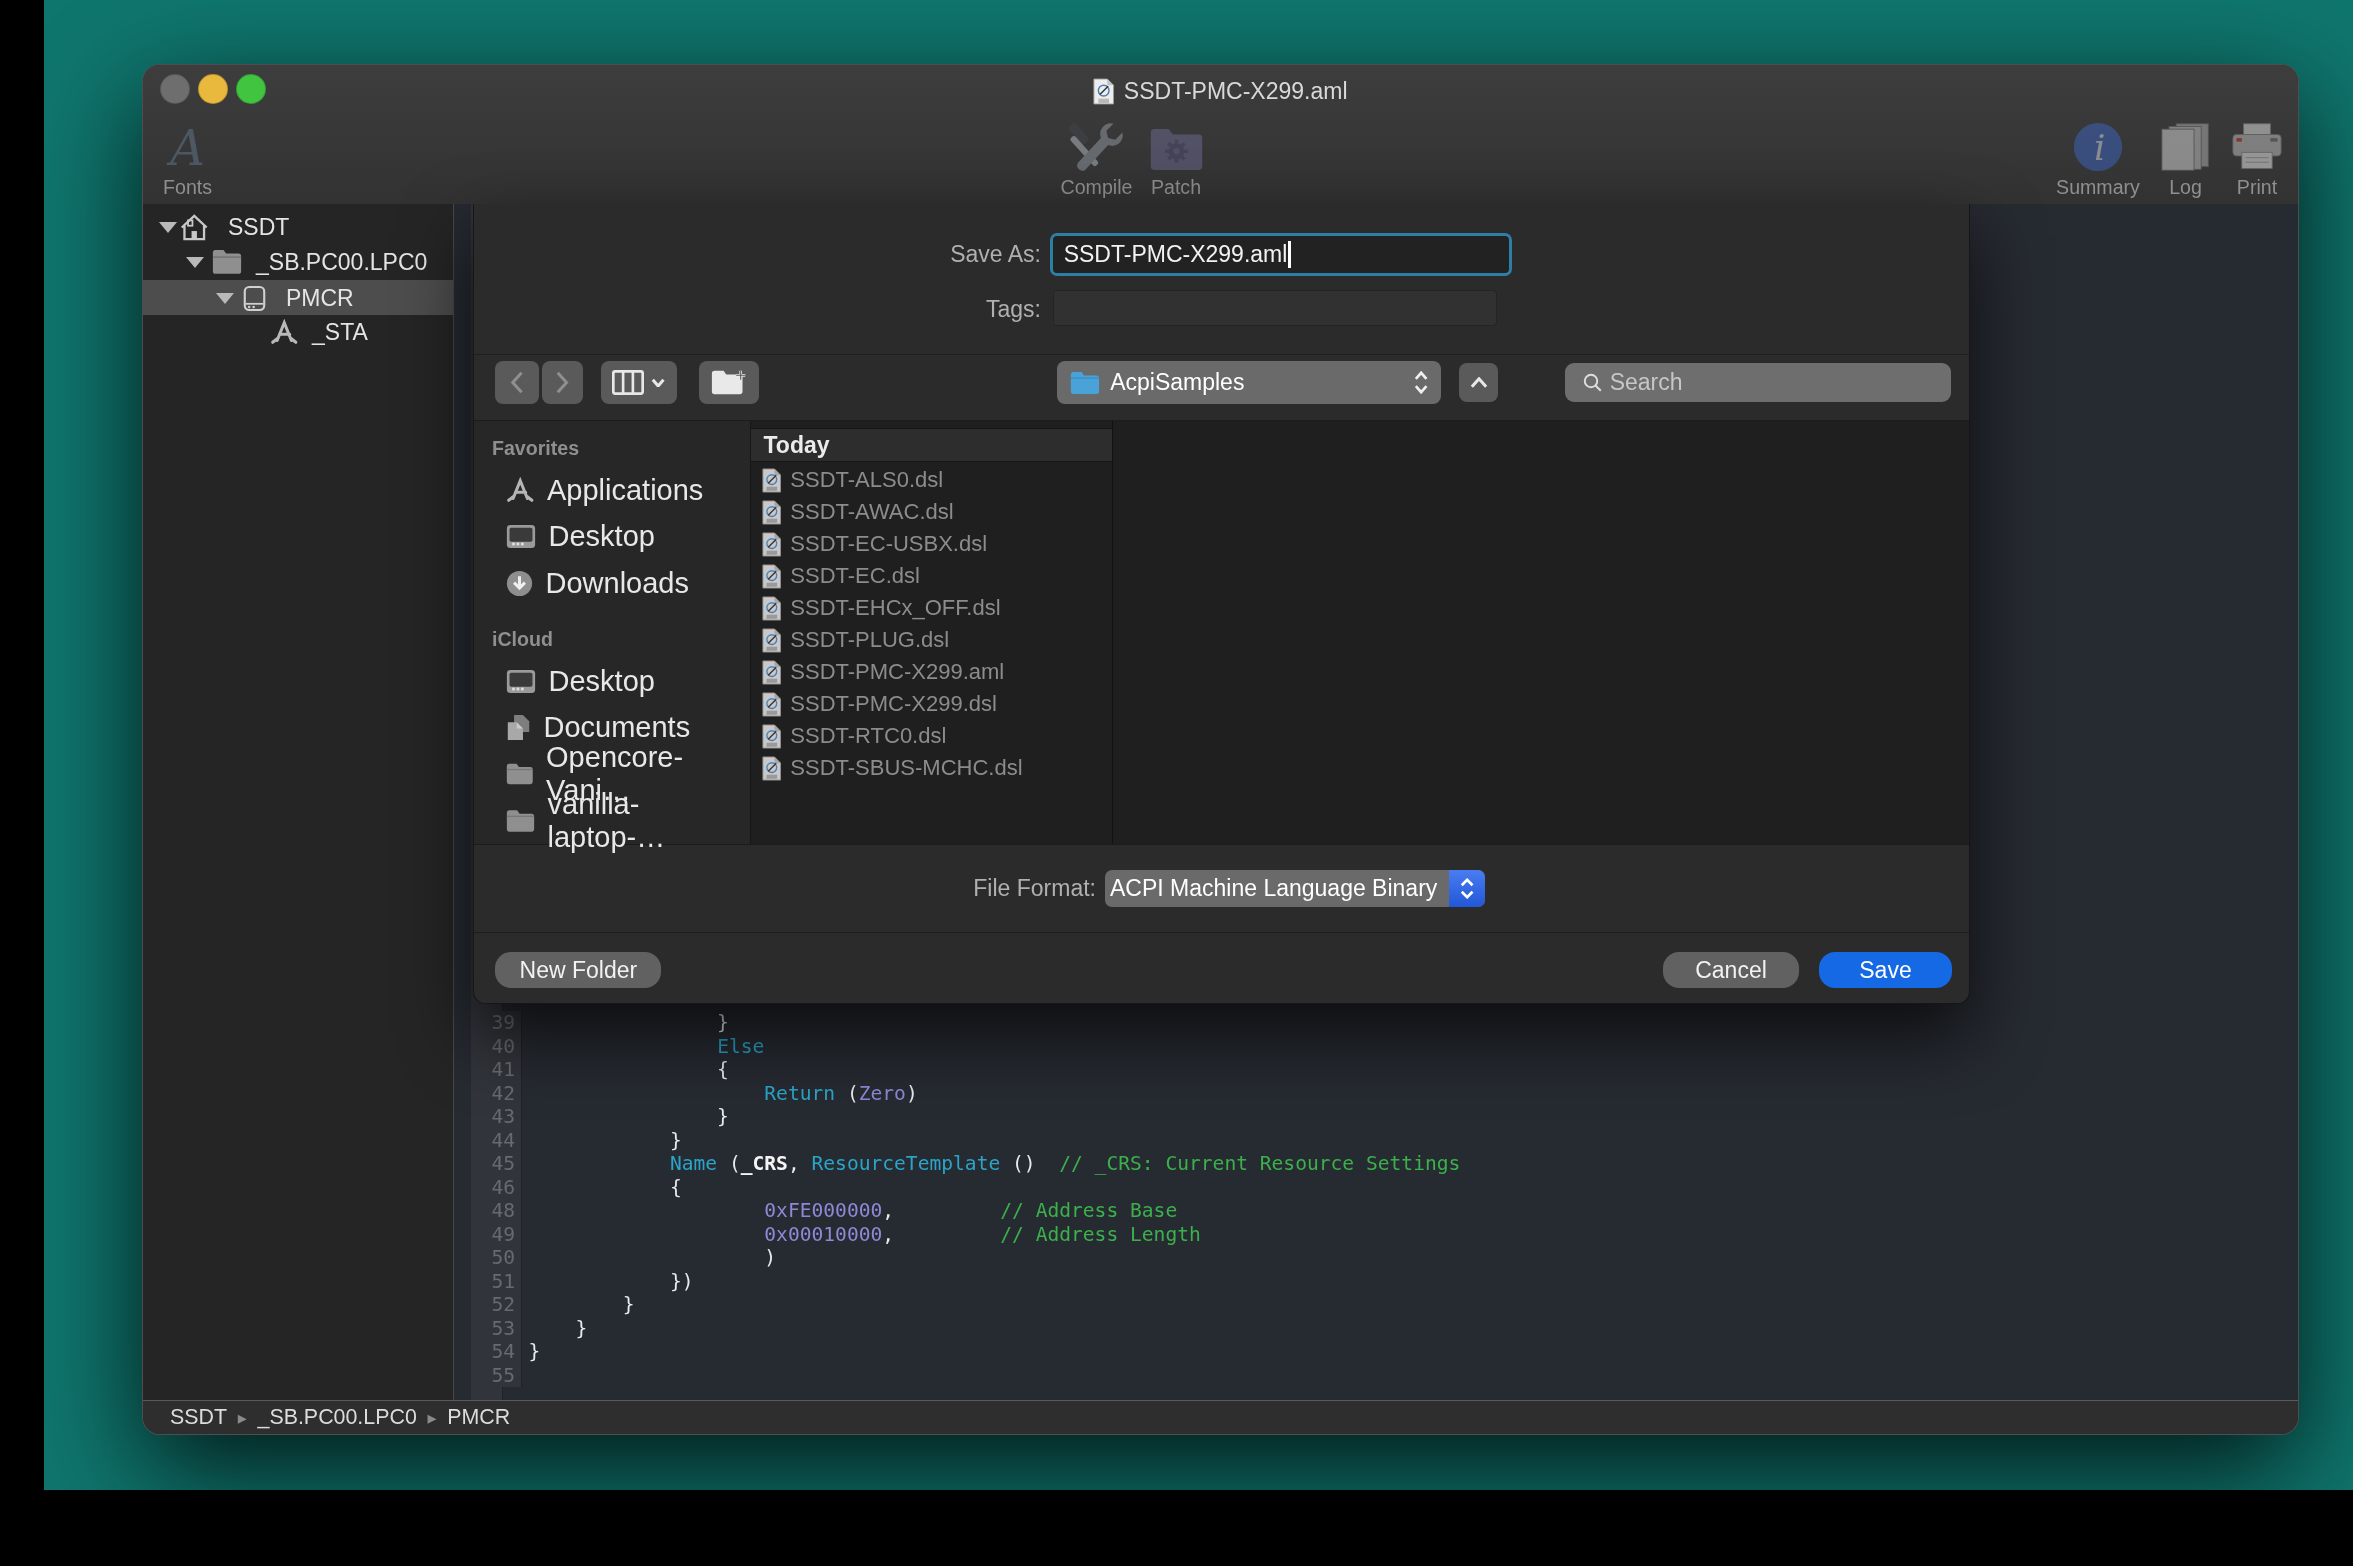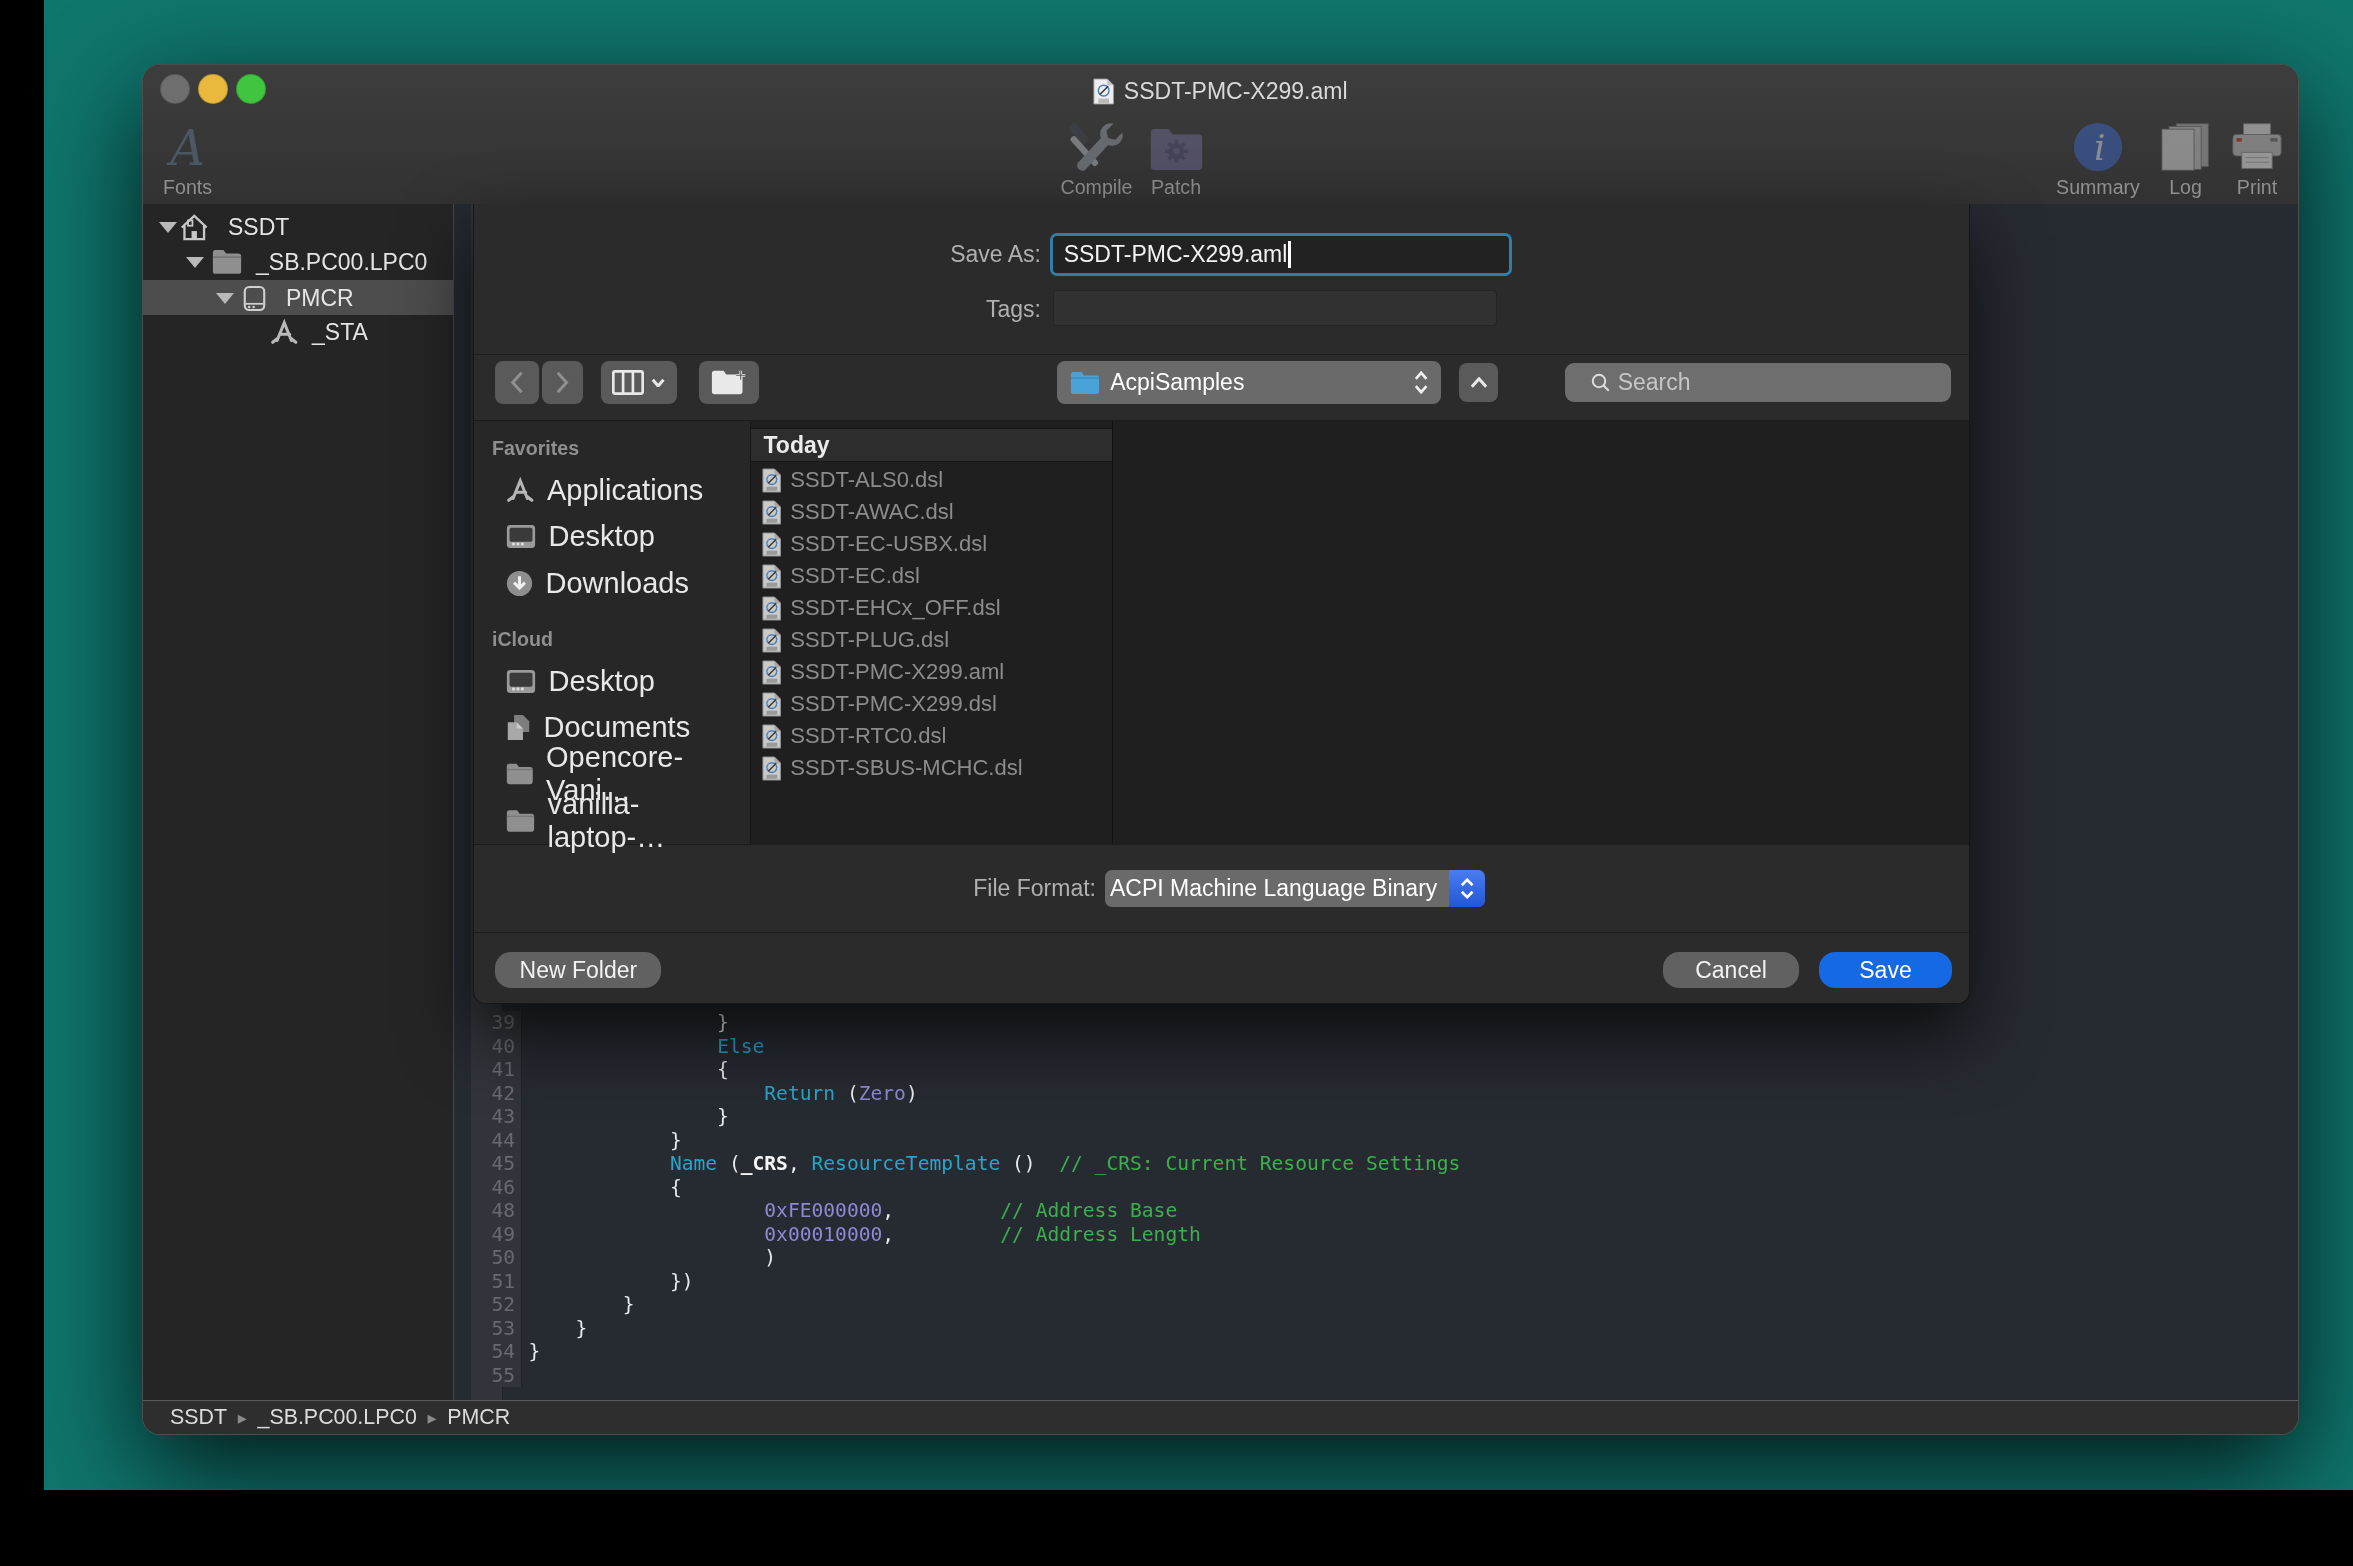--- a/index.html
+++ b/index.html
@@ -58,21 +58,21 @@
   .caret{display:inline-block;width:2.7px;height:27px;background:#fff;margin-left:0.9px;vertical-align:middle;}
   .tags-field{position:absolute;left:579px;top:86px;width:442px;height:34px;background:#313131;
               border:0.9px solid #242424;border-radius:3.6px;}
   .navsep{position:absolute;left:0;top:150px;width:100%;height:0.9px;background:#1f1f1f;}
   .nbtn{position:absolute;top:157px;height:43px;background:#5a5a5a;border-radius:8px;
         display:flex;align-items:center;justify-content:center;gap:7.1px;}
   .popup-loc{position:absolute;left:583px;top:157px;width:384px;height:43px;background:#6a6a6a;
              border-radius:8px;display:flex;align-items:center;gap:10.7px;padding:0 12.5px;
              font-size:23px;color:#fff;box-sizing:border-box;}
   .search{position:absolute;left:1091px;top:159px;width:386px;height:39px;background:#6e6e6e;
-          border-radius:9px;display:flex;align-items:center;gap:7.1px;padding-left:26px;
+          border-radius:9px;display:flex;align-items:center;gap:7.1px;padding-left:18px;
           font-size:23px;color:#c6c6c6;box-sizing:border-box;}
   .browser{position:absolute;left:0;top:216px;width:1495px;height:425px;background:#1f1f1f;
            border-top:0.9px solid #1c1c1c;border-bottom:0.9px solid #1c1c1c;box-sizing:border-box;}
   .favcol{position:absolute;left:0;top:0;width:276px;height:100%;background:#272727;border-right:0.9px solid #171717;}
   .favhdr{position:absolute;left:18px;font-size:19.6px;font-weight:600;color:#8f8f8f;}
   .favrow{position:absolute;left:0;width:100%;height:43px;display:flex;align-items:center;
           gap:12.5px;padding-left:32px;box-sizing:border-box;font-size:29px;color:#e8e8e8;}
   .filecol{position:absolute;left:277px;top:0;width:361px;height:100%;border-right:0.9px solid #121212;}
   .todayhdr{position:absolute;left:0;top:7.1px;width:100%;height:34px;background:#2d2d2d;
             border-top:0.9px solid #161616;border-bottom:0.9px solid #161616;display:flex;

